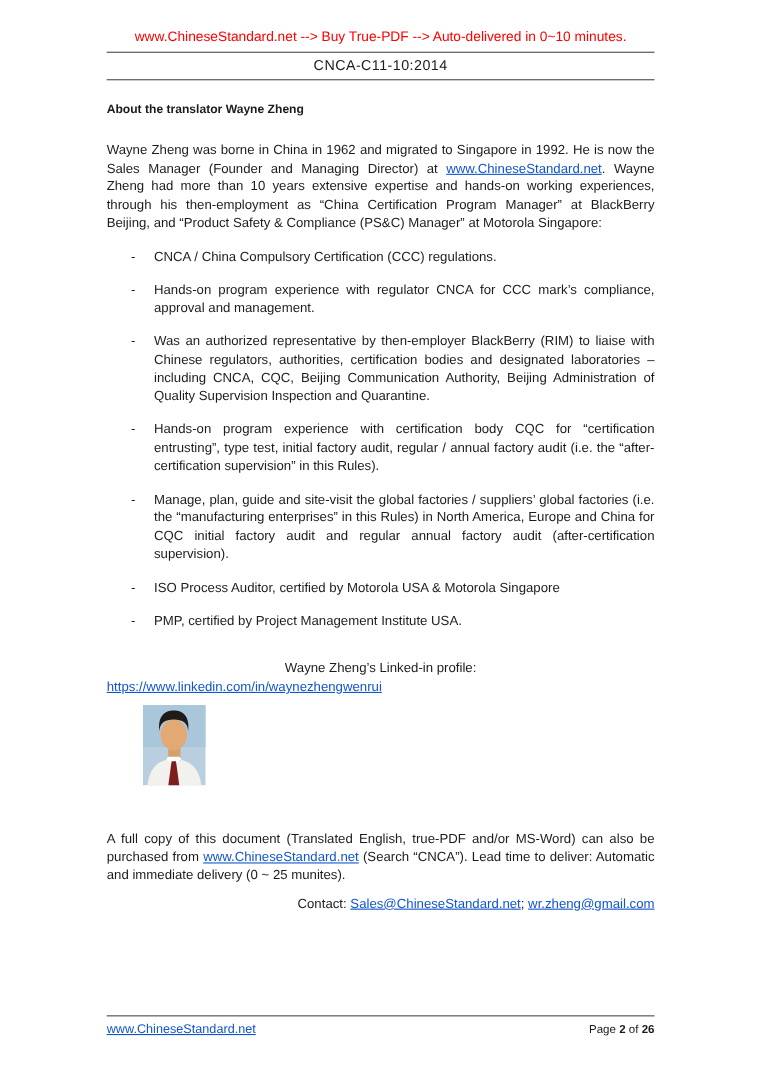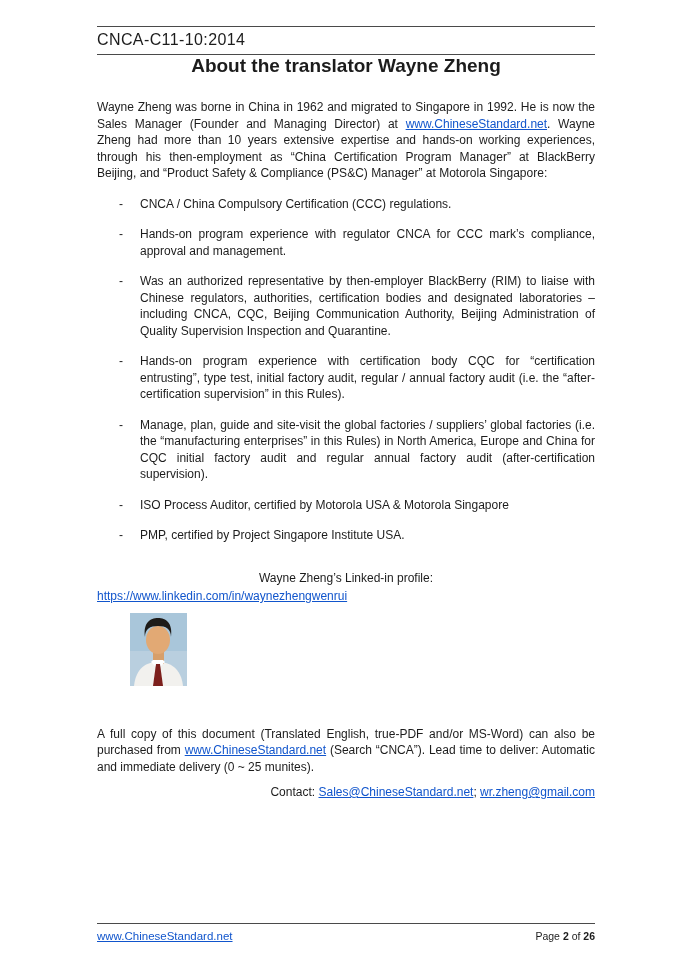--- a/index.html
+++ b/index.html
@@ -21,28 +21,30 @@
   .content{padding:26px 98px 0 97px;}
   .banner{
     text-align:center;
     font-size:12.5px;
     color:var(--banner_red);
     padding-bottom:7px;
   }
   .banner a{color:var(--banner_red);text-decoration:none;cursor:pointer;}
   .rule{border:none;border-top:1px solid var(--rule_gray);height:0;}
   .doccode{
-    font-size:16px;
+    text-align:center;
+    font-size:13px;
     letter-spacing:0.4px;
     padding:4px 0 5px 0;
   }
   .title{
-    text-align:center;
-    font-size:19px;
+    text-align:left;
+    font-size:11px;
     font-weight:bold;
+    margin-top:21px;
   }
   .para{
     font-size:12px;
     line-height:16.5px;
     text-align:justify;
   }
   .intro{margin-top:22px;}
   .link{
     color:var(--link_blue);
     text-decoration:underline;
@@ -96,20 +98,23 @@
   .footer-site{font-size:11.5px;}
   .pagenum{font-size:10.5px;color:var(--text_black);}
   .pagenum b{font-weight:bold;}
 </style>
 </head>
 <body>
 
 <div class="page">
   <div class="content">
 
+    <div class="banner">
+      <a>www.ChineseStandard.net --&gt; Buy True-PDF --&gt; Auto-delivered in 0~10 minutes.</a>
+    </div>
 
     <hr class="rule">
 
     <div class="doccode">CNCA-C11-10:2014</div>
 
     <hr class="rule">
 
     <h1 class="title">About the translator Wayne Zheng</h1>
 
     <p class="para intro"><span>Wayne Zheng was borne in China in 1962 and migrated to Singapore in 1992. He is now the Sales Manager (Founder and Managing Director) at </span><a class="link">www.ChineseStandard.net</a><span>. Wayne Zheng had more than 10 years extensive expertise and hands-on working experiences, through his then-employment as “China Certification Program Manager” at BlackBerry Beijing, and “Product Safety &amp; Compliance (PS&amp;C) Manager” at Motorola Singapore:</span></p>
@@ -134,21 +139,21 @@
       <li class="bullet">
         <span class="dash">-</span>
         <span class="btext">Manage, plan, guide and site-visit the global factories / suppliers’ global factories (i.e. the “manufacturing enterprises” in this Rules) in North America, Europe and China for CQC initial factory audit and regular annual factory audit (after-certification supervision).</span>
       </li>
       <li class="bullet">
         <span class="dash">-</span>
         <span class="btext">ISO Process Auditor, certified by Motorola USA &amp; Motorola Singapore</span>
       </li>
       <li class="bullet">
         <span class="dash">-</span>
-        <span class="btext">PMP, certified by Project Singapore Institute USA.</span>
+        <span class="btext">PMP, certified by Project Management Institute USA.</span>
       </li>
     </ul>
 
     <p class="para linkedin-label">Wayne Zheng’s Linked-in profile:</p>
     <a class="link linkedin-url">https://www.linkedin.com/in/waynezhengwenrui</a>
 
     <div class="photo">
       <svg width="57" height="73" viewBox="0 0 57 73">
         <rect width="57" height="73" fill="#b9cfdf"></rect>
         <rect width="57" height="38" fill="#a9c6da"></rect>

